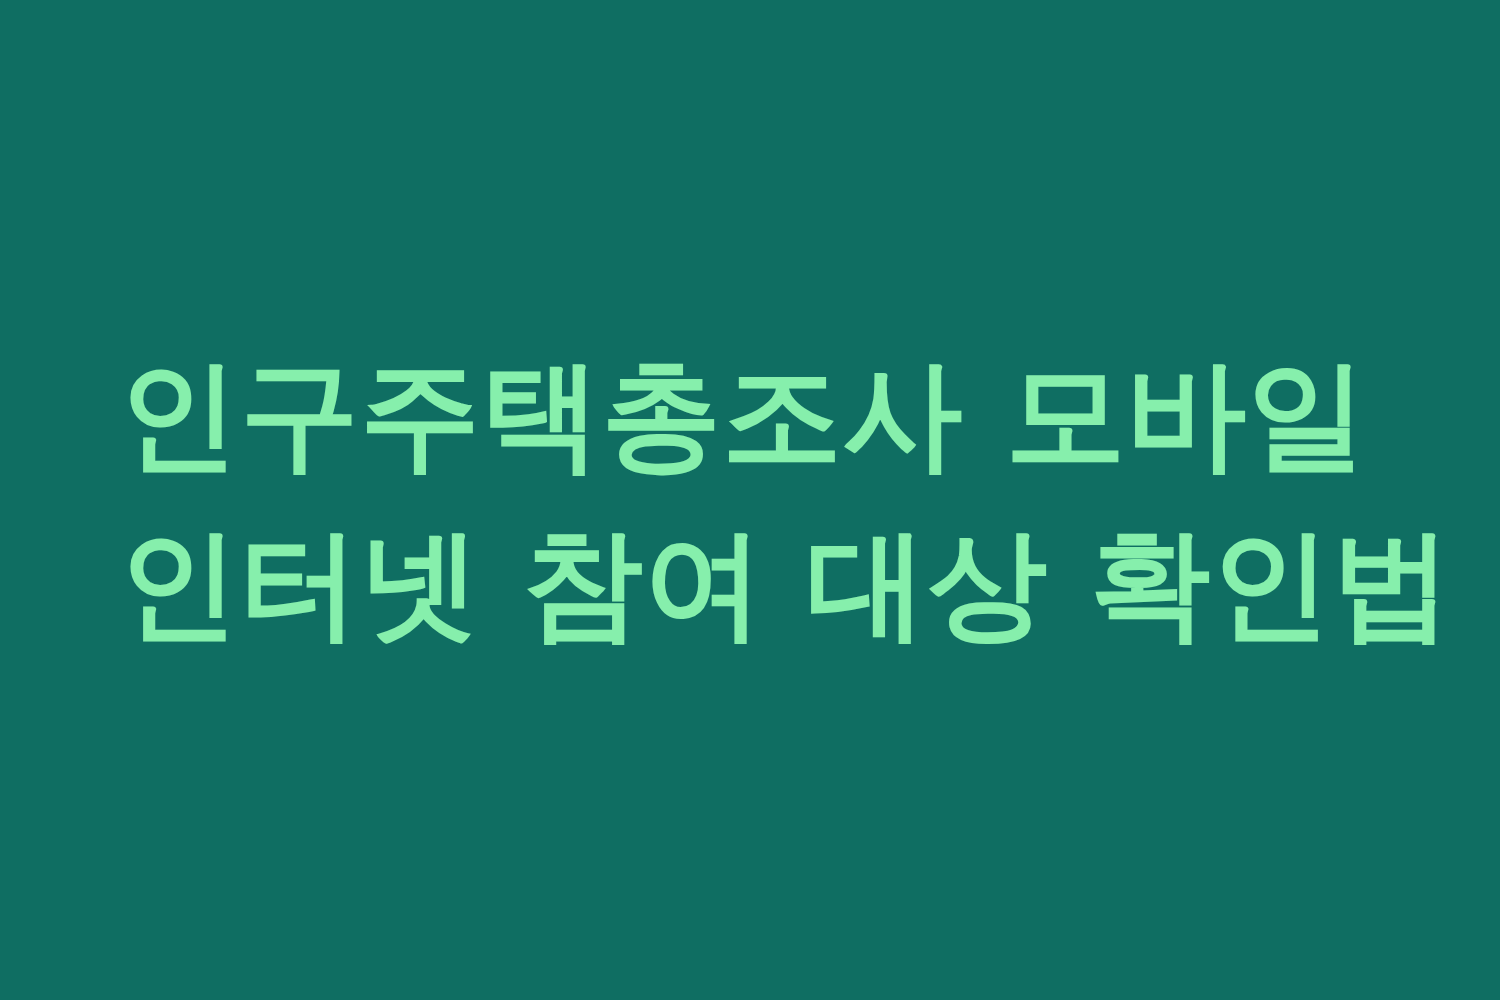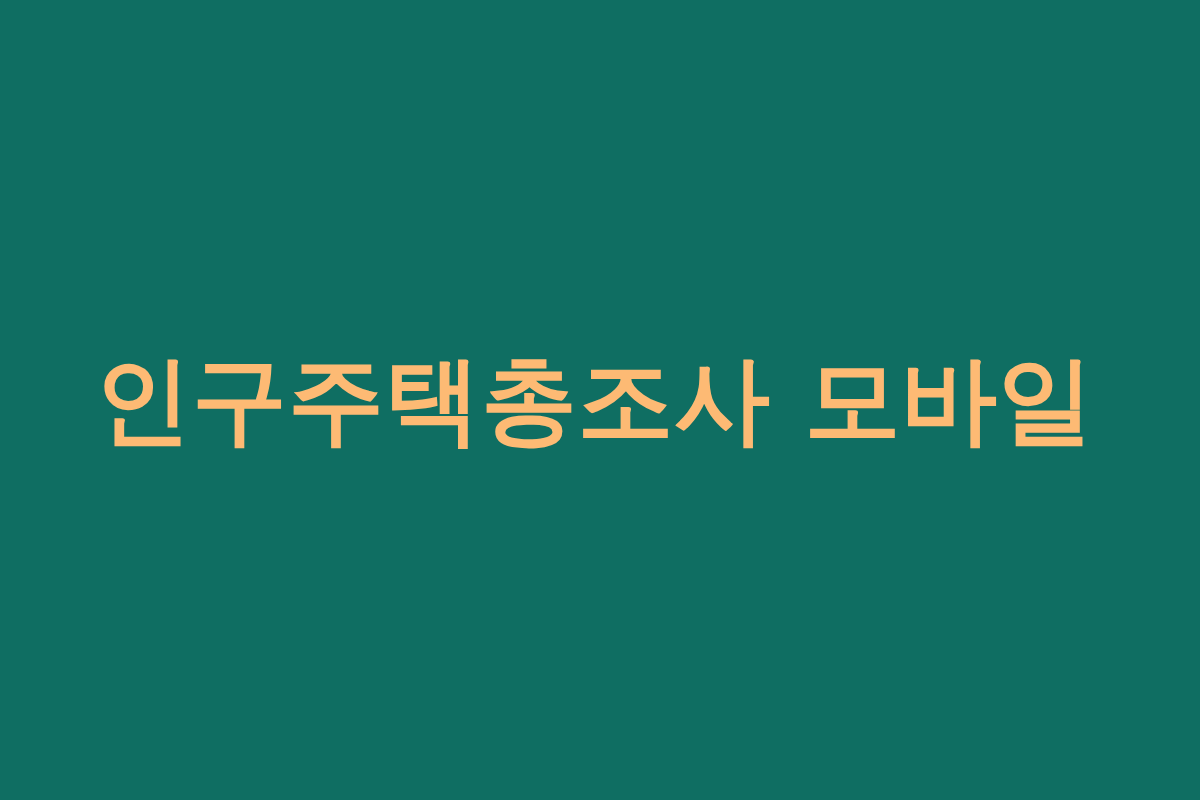--- a/index.html
+++ b/index.html
@@ -56,20 +56,21 @@
 
   .headline-line + .headline-line {
     margin-top: 0;
   }
 </style>
 </head>
 <body>
 
 <div class="title-card" style="background-color: rgb(15, 110, 98);">
 
-  <h1 class="headline" style="color: #fdba74;">
+  <h1 class="headline" style="color: #86efac;">
 
     <span class="headline-line">인구주택총조사 모바일</span>
 
+    <span class="headline-line">인터넷 참여 대상 확인법</span>
 
   </h1>
 
 </div>
 
 </body></html>

